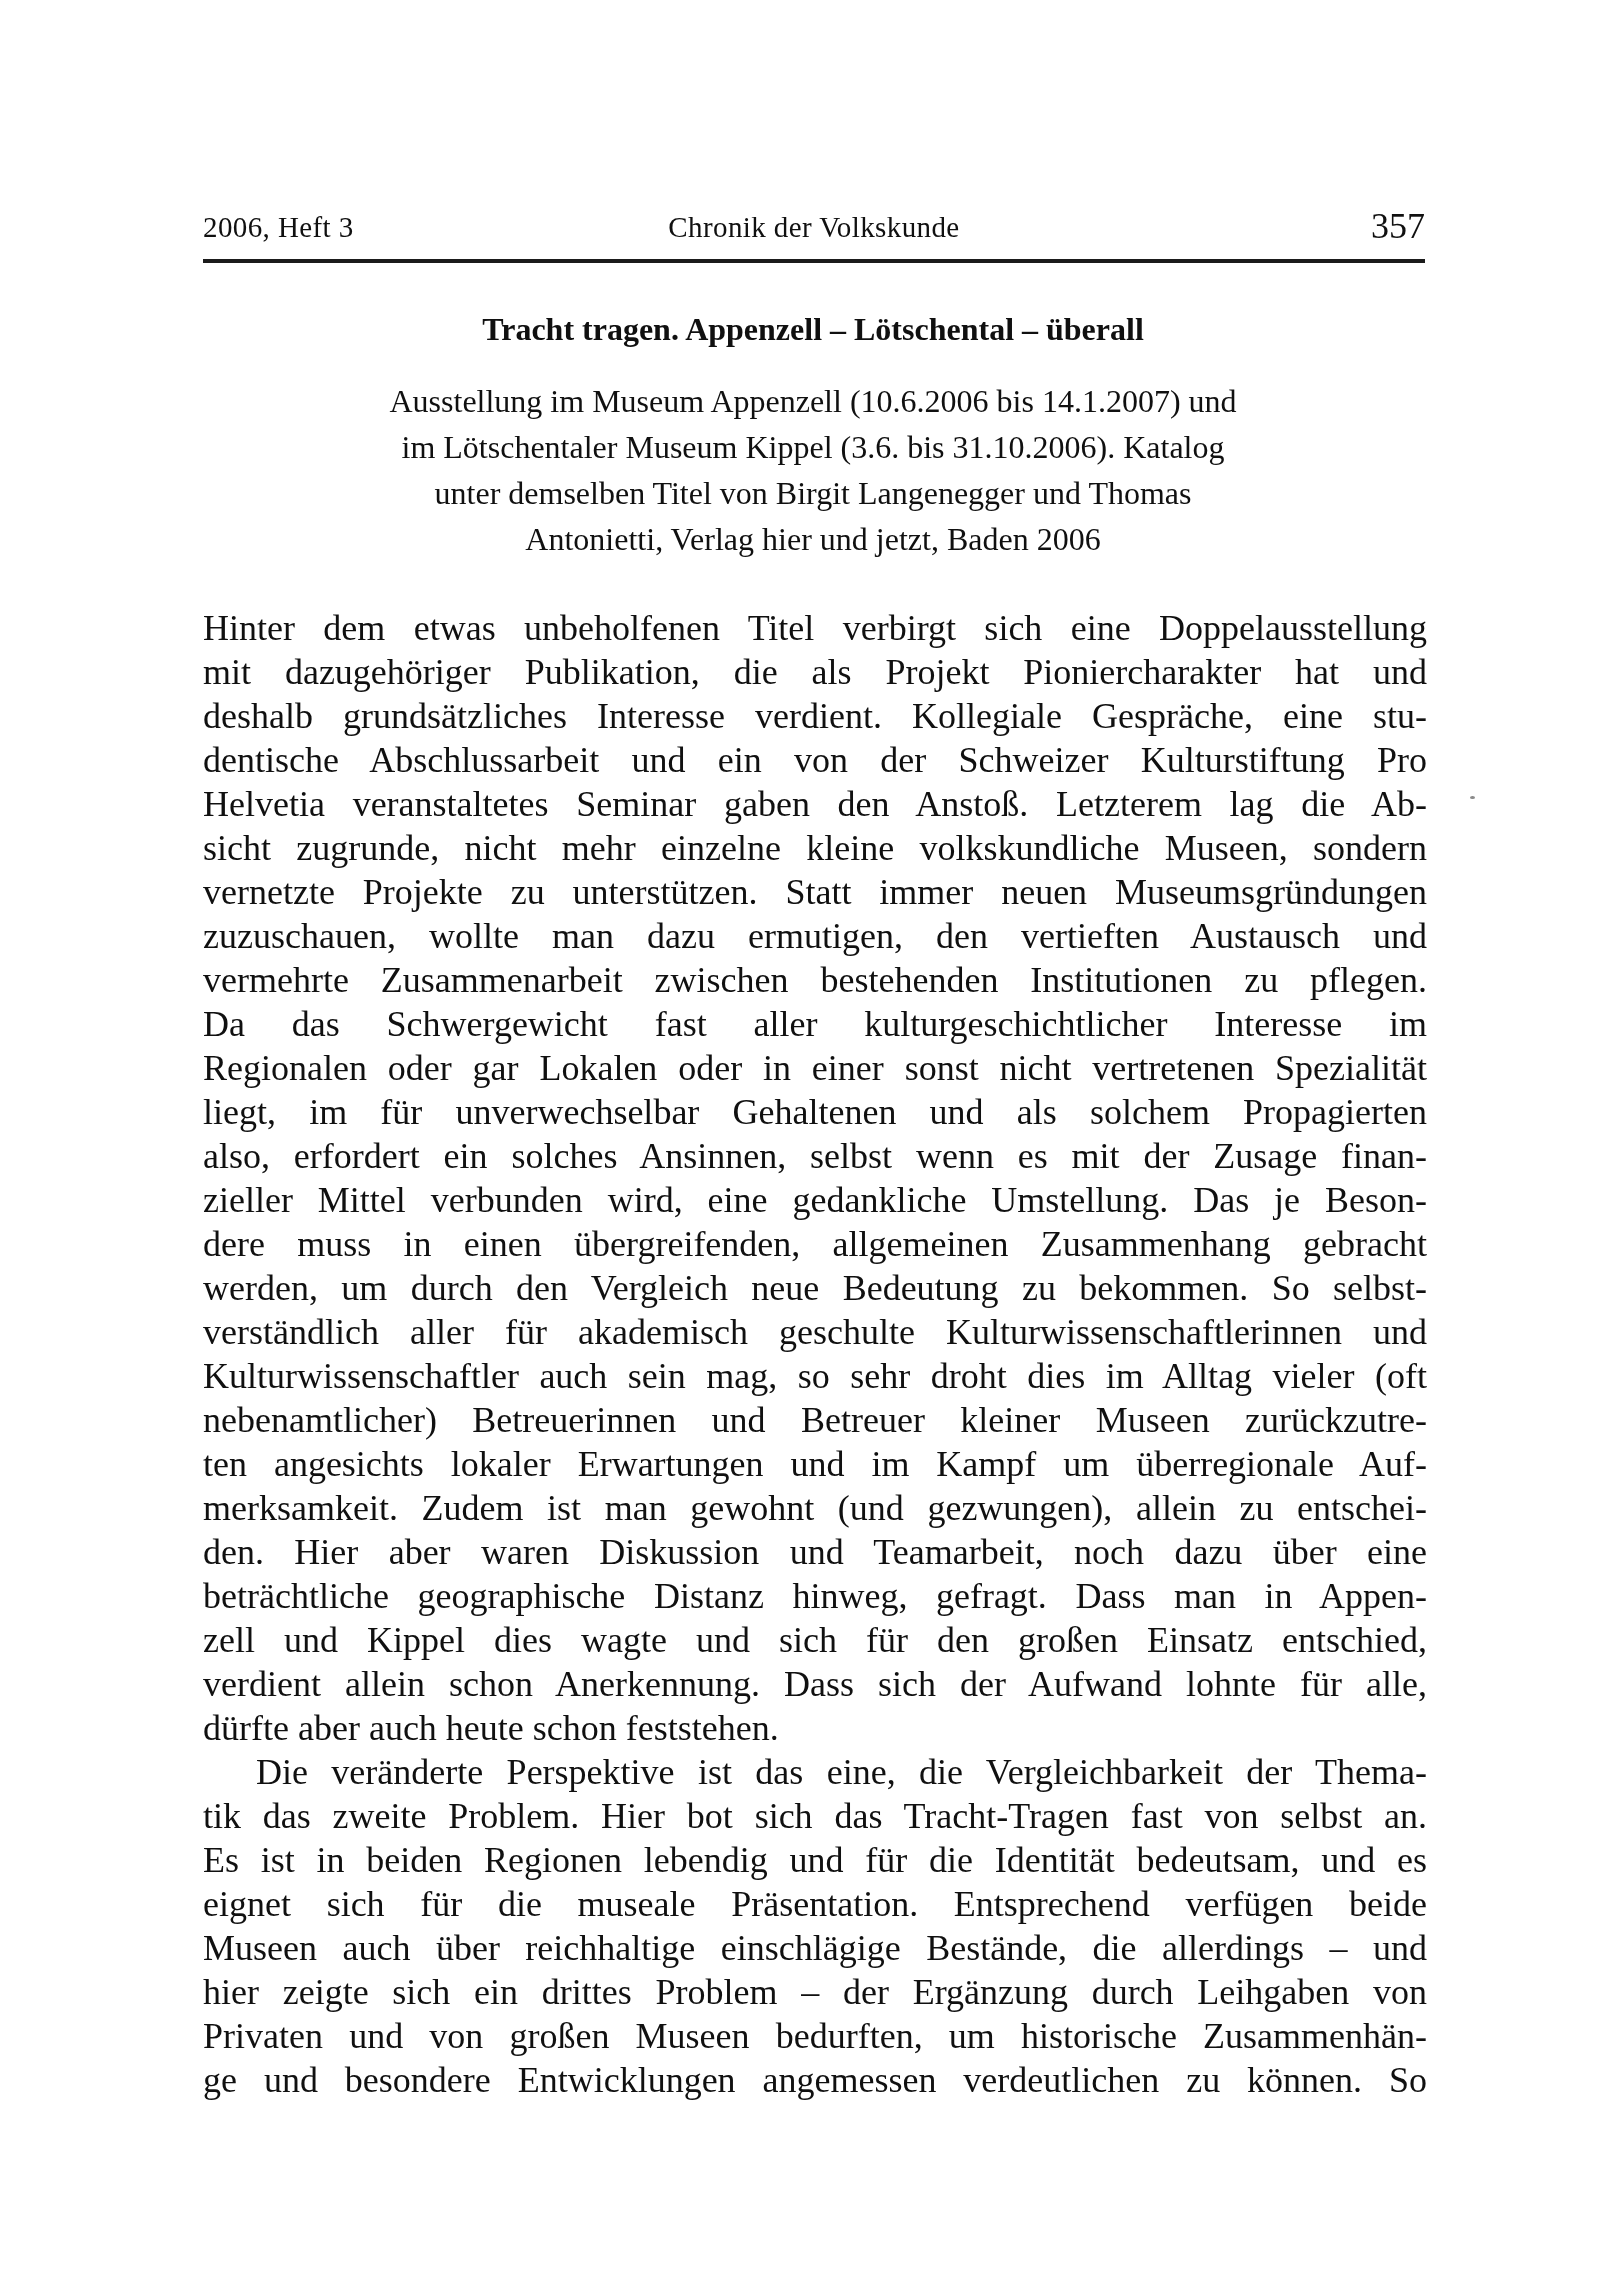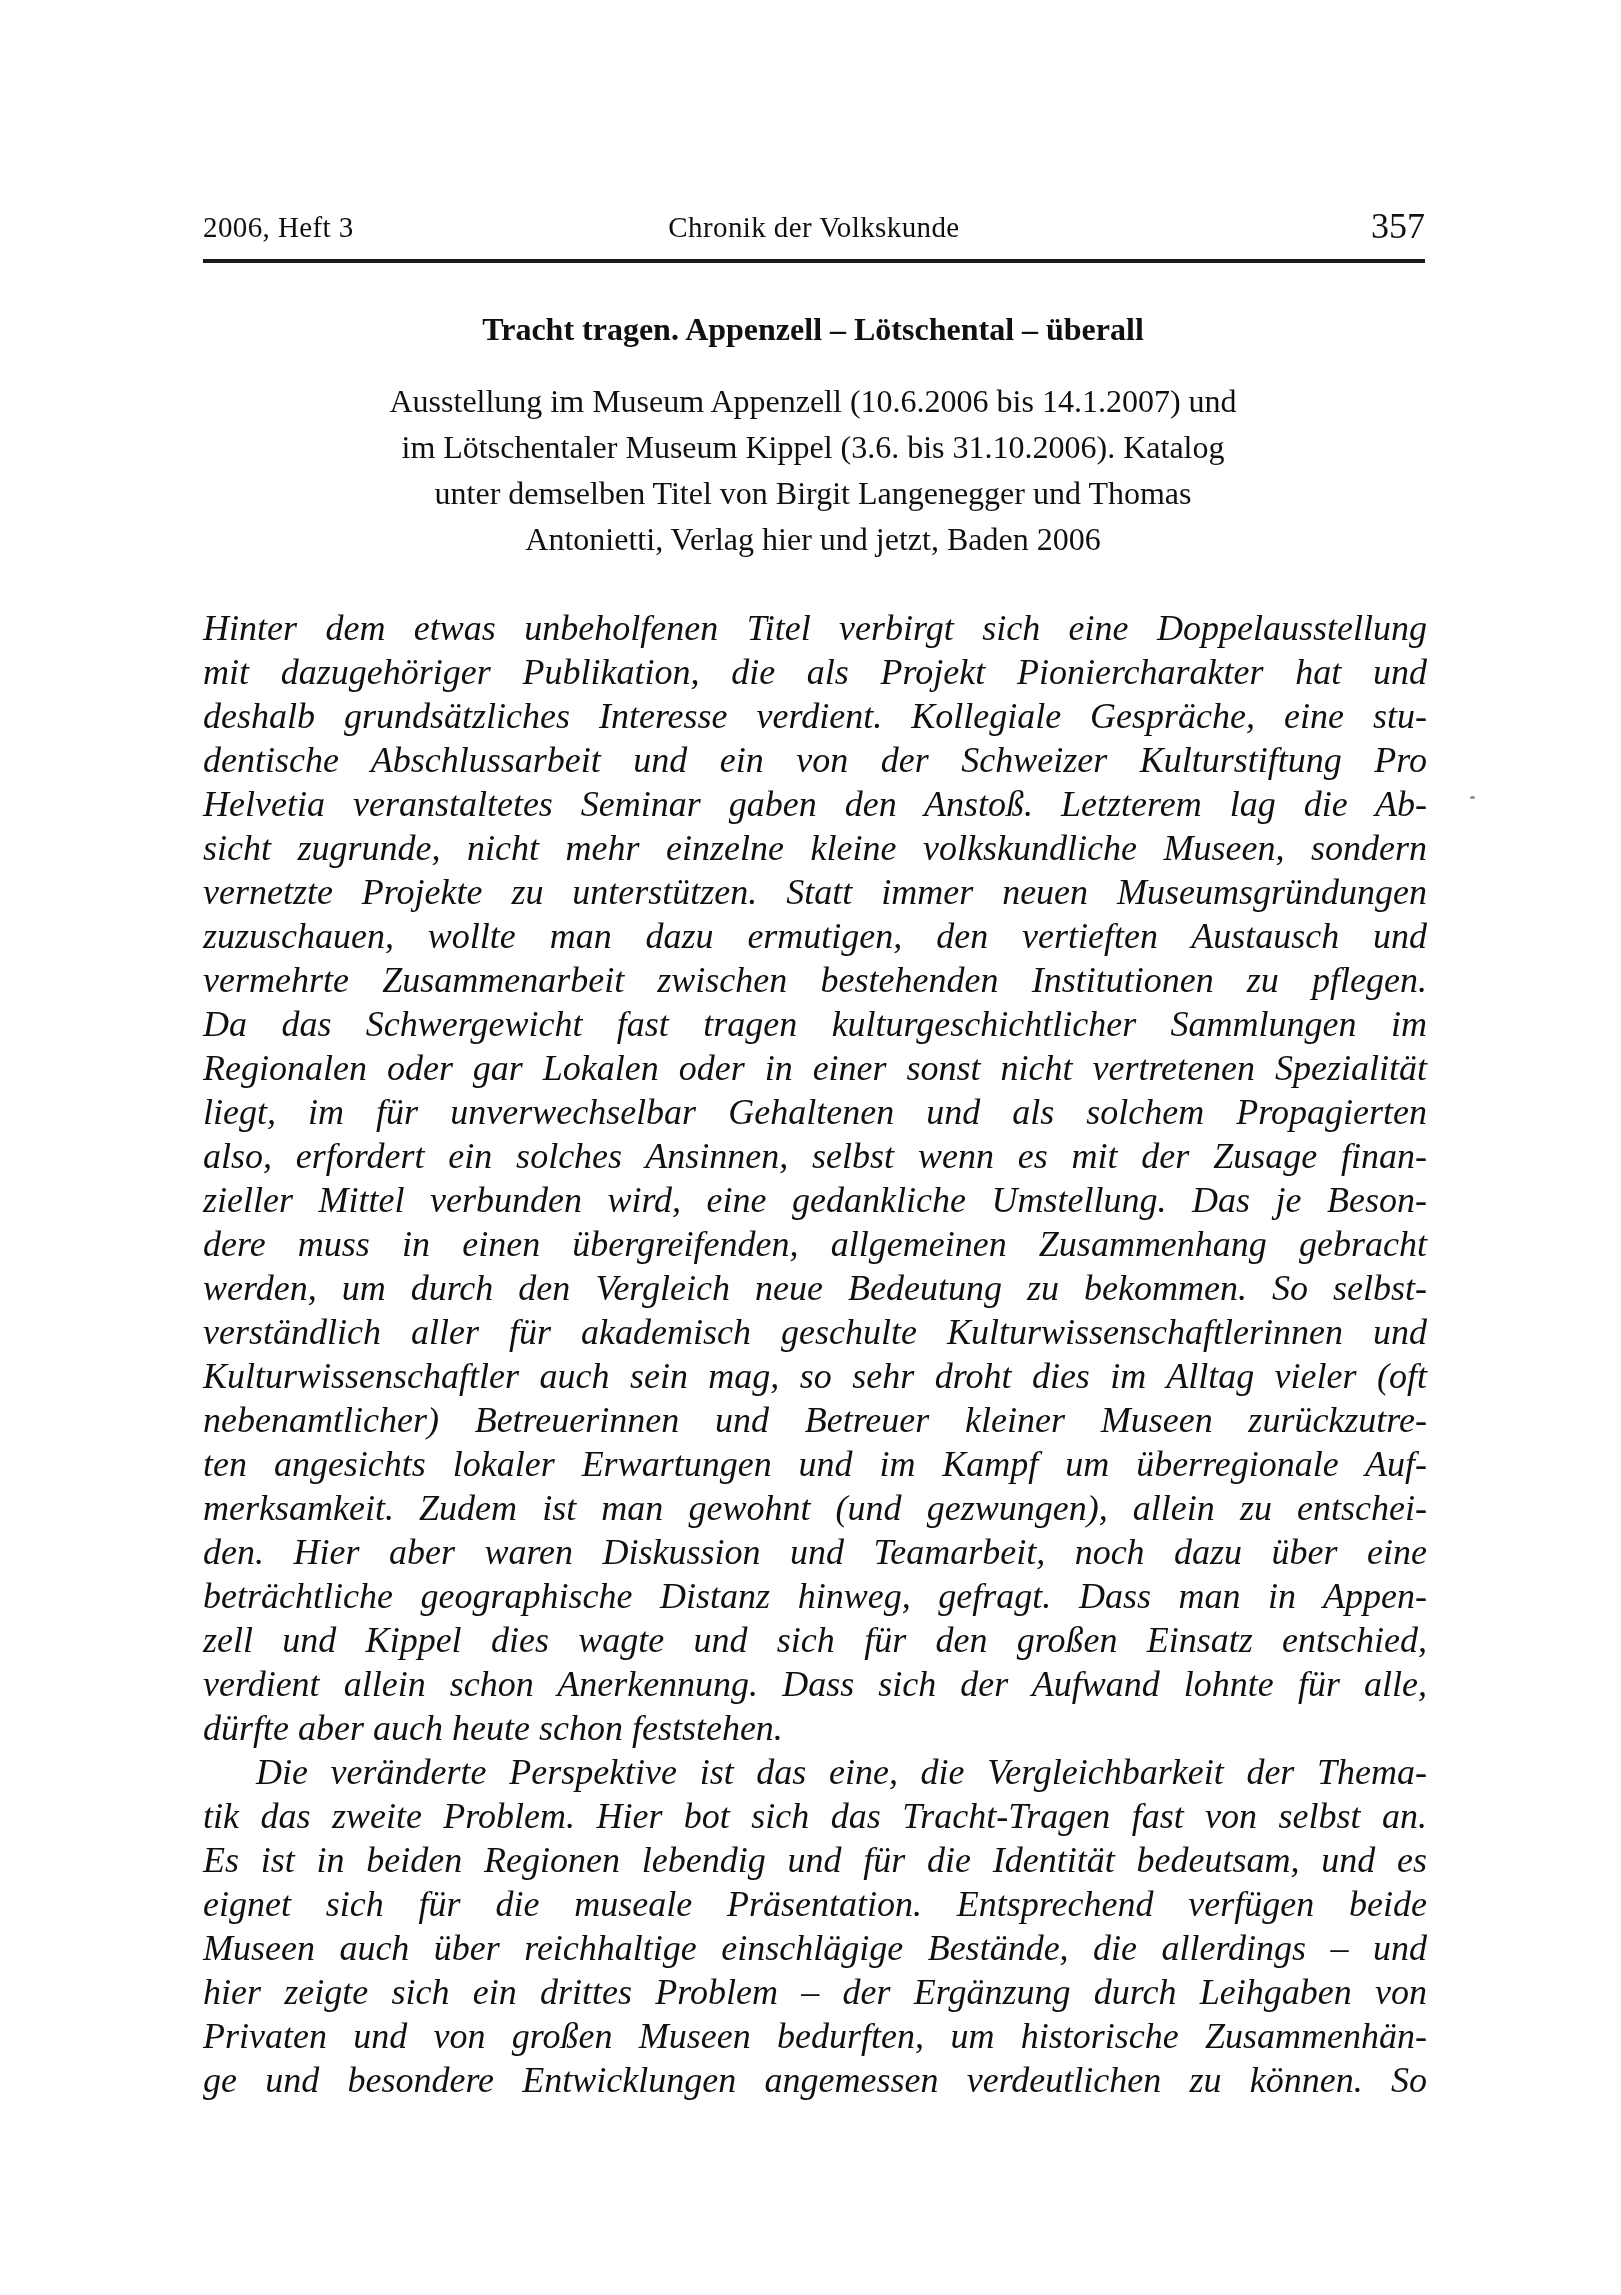--- a/index.html
+++ b/index.html
@@ -31,21 +31,21 @@
   .subtitle {
     position:absolute; top:378px; left:182px; width:1262px;
     text-align:center; font-size:32px; line-height:46px;
   }
 
   
   .bodytext {
     position:absolute; top:606px; left:203px; width:1224px;
     font-size:36px; line-height:44px;
   }
-  .paragraph { margin:0;font-style:italic; }
+  .paragraph { margin:0; }
   .line {
     text-align:justify;
     text-align-last:justify;
     -moz-text-align-last:justify;
   }
   .line.last {
     text-align-last:left;
     -moz-text-align-last:left;
   }
   .p-indent-first .line:first-child { text-indent:53px; }
@@ -79,21 +79,21 @@
       <div class="paragraph">
         <div class="line">Hinter dem etwas unbeholfenen Titel verbirgt sich eine Doppelausstellung</div>
         <div class="line">mit dazugehöriger Publikation, die als Projekt Pioniercharakter hat und</div>
         <div class="line">deshalb grundsätzliches Interesse verdient. Kollegiale Gespräche, eine stu-</div>
         <div class="line">dentische Abschlussarbeit und ein von der Schweizer Kulturstiftung Pro</div>
         <div class="line">Helvetia veranstaltetes Seminar gaben den Anstoß. Letzterem lag die Ab-</div>
         <div class="line">sicht zugrunde, nicht mehr einzelne kleine volkskundliche Museen, sondern</div>
         <div class="line">vernetzte Projekte zu unterstützen. Statt immer neuen Museumsgründungen</div>
         <div class="line">zuzuschauen, wollte man dazu ermutigen, den vertieften Austausch und</div>
         <div class="line">vermehrte Zusammenarbeit zwischen bestehenden Institutionen zu pflegen.</div>
-        <div class="line">Da das Schwergewicht fast tragen kulturgeschichtlicher Sammlungen im</div>
+        <div class="line">Da das Schwergewicht fast aller kulturgeschichtlicher Interesse im</div>
         <div class="line">Regionalen oder gar Lokalen oder in einer sonst nicht vertretenen Spezialität</div>
         <div class="line">liegt, im für unverwechselbar Gehaltenen und als solchem Propagierten</div>
         <div class="line">also, erfordert ein solches Ansinnen, selbst wenn es mit der Zusage finan-</div>
         <div class="line">zieller Mittel verbunden wird, eine gedankliche Umstellung. Das je Beson-</div>
         <div class="line">dere muss in einen übergreifenden, allgemeinen Zusammenhang gebracht</div>
         <div class="line">werden, um durch den Vergleich neue Bedeutung zu bekommen. So selbst-</div>
         <div class="line">verständlich aller für akademisch geschulte Kulturwissenschaftlerinnen und</div>
         <div class="line">Kulturwissenschaftler auch sein mag, so sehr droht dies im Alltag vieler (oft</div>
         <div class="line">nebenamtlicher) Betreuerinnen und Betreuer kleiner Museen zurückzutre-</div>
         <div class="line">ten angesichts lokaler Erwartungen und im Kampf um überregionale Auf-</div>

